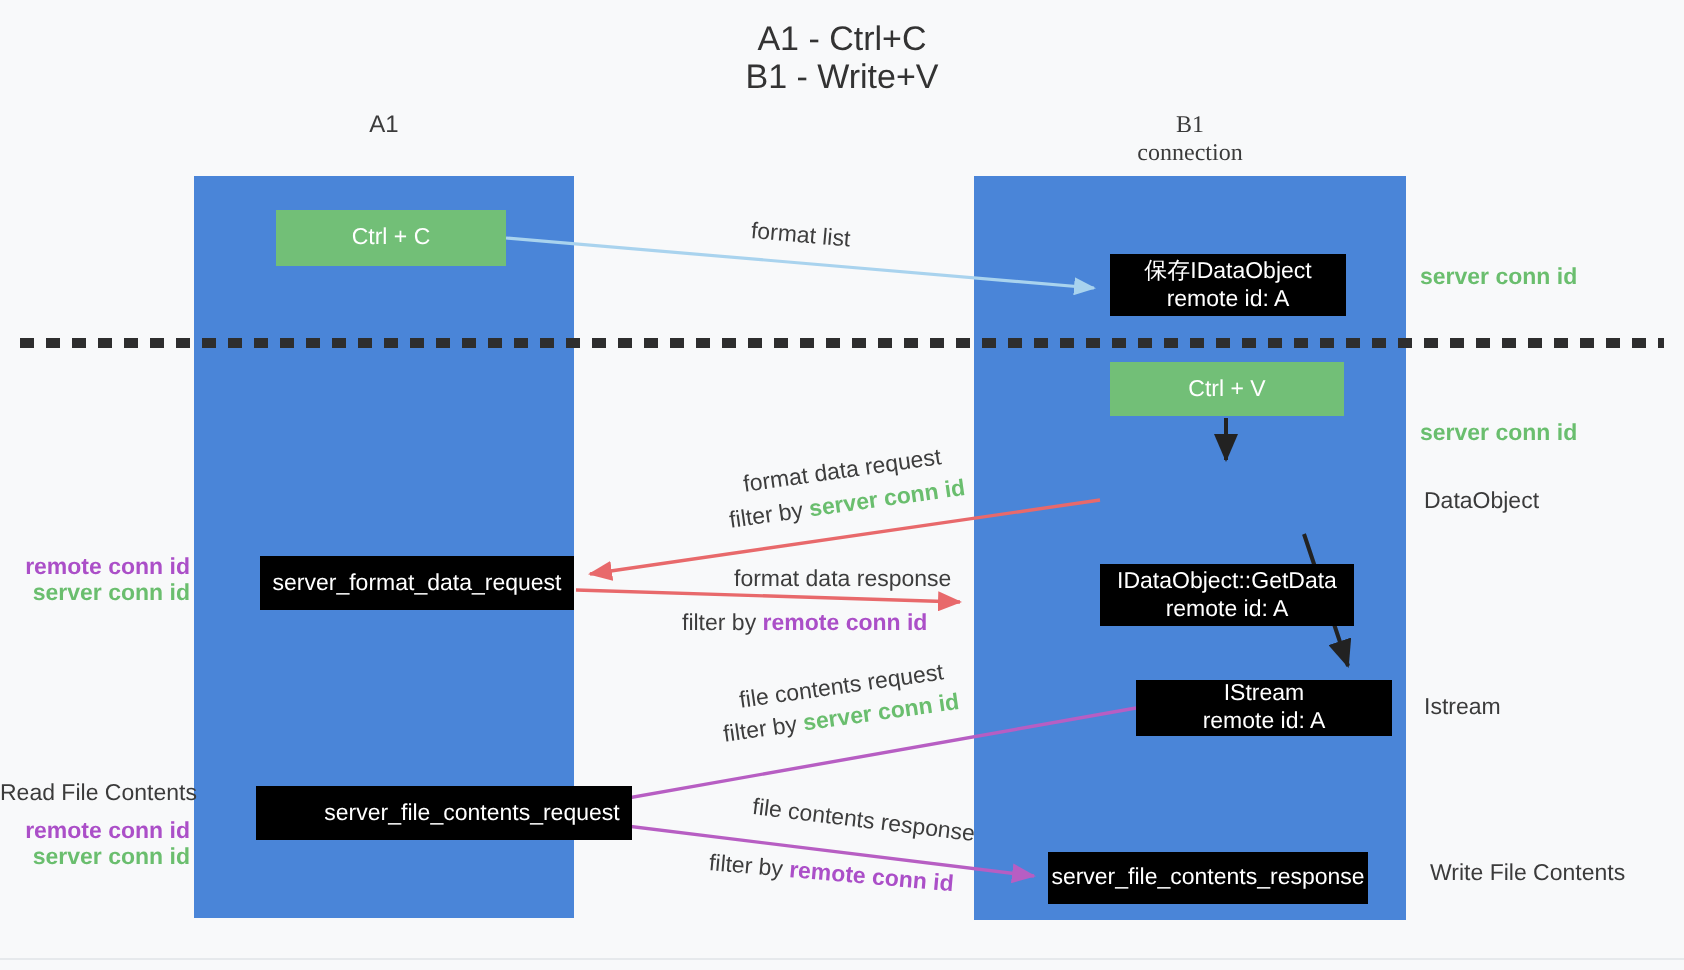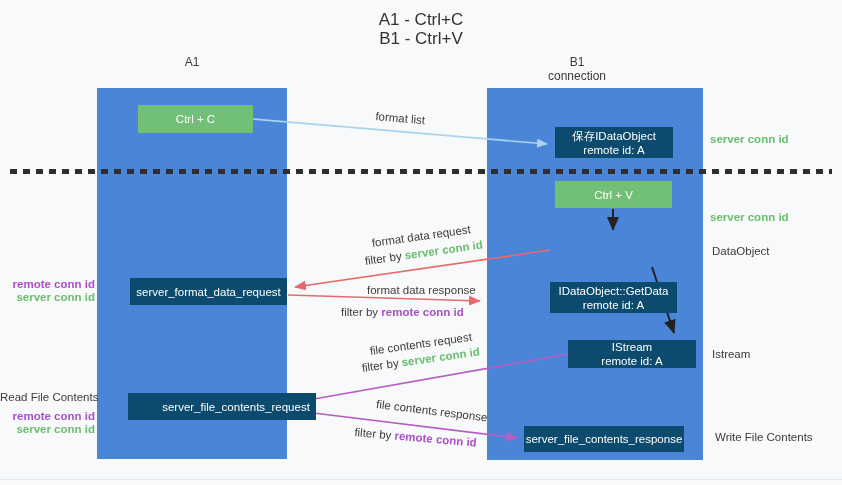--- a/index.html
+++ b/index.html
@@ -17,21 +17,21 @@
   .lane{background:#4a85d8;}
   .lane-header{
     text-align:center;font-size:12px;line-height:14px;color:#3b3b3b;
   }
   .node{
     display:flex;flex-direction:column;align-items:center;justify-content:center;
     color:#fff;font-size:11.5px;line-height:14px;text-align:center;
     white-space:nowrap;
   }
   .node.green{background:#72bf77;}
-  .node.orange{background:#0c4a6e;}
+  .node.orange{background:#000000;}
   .divider{
     background:repeating-linear-gradient(to right,#2e2e2e 0 7px,transparent 7px 13px);
   }
   .mid-label{
     font-size:11.5px;color:#3d3d3d;white-space:nowrap;transform-origin:0 0;
   }
   .side-label{font-size:11.5px;white-space:nowrap;}
   .side-label.plain{color:#3b3b3b;}
   .bold-green{color:#6abe6e;font-weight:bold;}
   .bold-purple{color:#ab4fc8;font-weight:bold;}
@@ -39,27 +39,27 @@
   .overlay{position:absolute;left:0;top:0;pointer-events:none;}
   .baseline{background:#e6e9ec;}
 </style>
 </head>
 <body>
 
 <div class="canvas">
 
   <div class="abs title">
     <div>A1 - Ctrl+C</div>
-    <div>B1 - Ctrl+V</div>
+    <div>B1 - Write+V</div>
   </div>
 
   <div class="abs lane-header" style="left:97px;top:55px;width:190px;">
     <div>A1</div>
   </div>
-  <div class="abs lane-header" style="left:469px;top:55px;width:216px;">
+  <div class="abs lane-header" style="left:487px;top:55px;width:216px;font-family:Liberation Serif, serif;">
     <div>B1</div>
     <div>connection</div>
   </div>
 
   <div class="abs lane" style="left:97px;top:88px;width:190px;height:371px;"></div>
   <div class="abs lane" style="left:487px;top:88px;width:216px;height:372px;"></div>
 
   <div class="abs divider" style="left:10px;top:169px;width:822px;height:5px;"></div>
 
   <svg class="overlay" width="842" height="485" viewBox="0 0 842 485">

